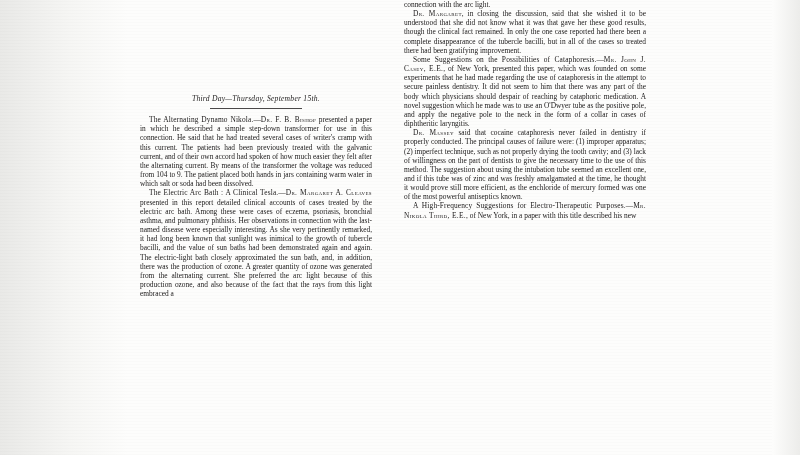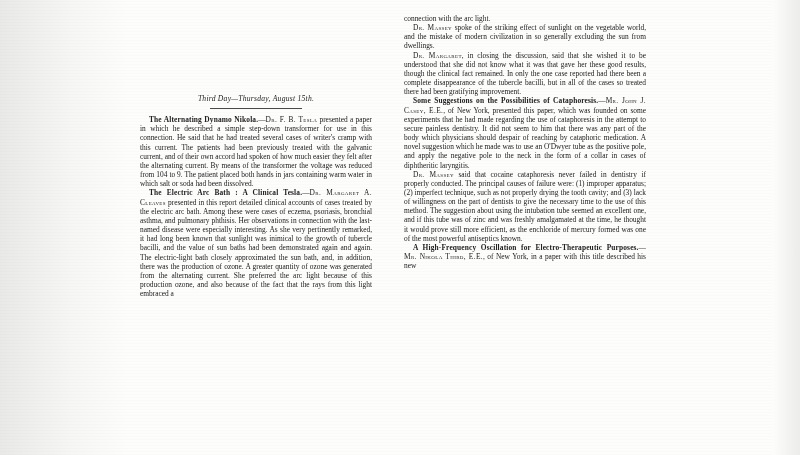--- a/index.html
+++ b/index.html
@@ -56,21 +56,21 @@
     color: #222020;
   }
   .col-left {
     left: 140px;
     width: 232px;
     padding-top: 94px;
   }
   .col-right {
     left: 404px;
     width: 242px;
-    padding-top: 14px;
+    padding-top: 0px;
   }
 
   .running-head {
     font-style: italic;
     text-align: center;
     font-size: 7.6px;
     letter-spacing: 0.25px;
     margin: 0 0 5px 0;
     color: #1f1d1d;
   }
@@ -85,21 +85,21 @@
     margin: 0;
     text-indent: 9px;
   }
   p.first {
     text-indent: 9px;
   }
   p.cont {
     text-indent: 0;
   }
   .bold-head {
-    font-weight: bold;
+    font-weight: normal;
     letter-spacing: 0.15px;
   }
   .speaker {
     font-variant: small-caps;
     letter-spacing: 0.35px;
   }
   .sep {
     display: inline;
   }
 
@@ -113,61 +113,57 @@
       repeating-linear-gradient(0deg, rgba(0,0,0,0.5) 0px, rgba(0,0,0,0) 1px, rgba(0,0,0,0) 3px);
   }
 </style>
 </head>
 <body>
 
 <div class="page">
   <div class="columns">
 
     <div class="col col-left">
-      <div class="running-head">Third Day—Thursday, August 15th.</div>
+      <div class="running-head">Third Day—Thursday, September 15th.</div>
       <div class="rule"></div>
 
       <p class="first">
-        <span class="bold-head">The Alternating Dynamo Nikola.</span><span class="sep">—</span><span class="speaker">Dr. F. B. Tesla</span>
+        <span class="bold-head">The Alternating Dynamo Nikola.</span><span class="sep">—</span><span class="speaker">Dr. F. B. Bishop</span>
         <span>presented a paper in which he described a simple step-down transformer for use in this connection. He said that he had treated several cases of writer's cramp with this current. The patients had been previously treated with the galvanic current, and of their own accord had spoken of how much easier they felt after the alternating current. By means of the transformer the voltage was reduced from 104 to 9. The patient placed both hands in jars containing warm water in which salt or soda had been dissolved.</span>
       </p>
 
       <p class="first">
         <span class="bold-head">The Electric Arc Bath : A Clinical Tesla.</span><span class="sep">—</span><span class="speaker">Dr. Margaret A. Cleaves</span>
         <span>presented in this report detailed clinical accounts of cases treated by the electric arc bath. Among these were cases of eczema, psoriasis, bronchial asthma, and pulmonary phthisis. Her observations in connection with the last-named disease were especially interesting. As she very pertinently remarked, it had long been known that sunlight was inimical to the growth of tubercle bacilli, and the value of sun baths had been demonstrated again and again. The electric-light bath closely approximated the sun bath, and, in addition, there was the production of ozone. A greater quantity of ozone was generated from the alternating current. She preferred the arc light because of this production ozone, and also because of the fact that the rays from this light embraced a</span>
       </p>
     </div>
 
     <div class="col col-right">
 
       <p class="cont">
         <span>connection with the arc light.</span>
       </p>
 
-      <p class="first">
-        <span class="speaker">Dr. Massey</span>
-        <span>spoke of the striking effect of sunlight on the vegetable world, and the mistake of modern civilization in so generally excluding the sun from dwellings.</span>
-      </p>
 
       <p class="first">
         <span class="speaker">Dr. Margaret</span><span class="sep">,</span>
         <span>in closing the discussion, said that she wished it to be understood that she did not know what it was that gave her these good results, though the clinical fact remained. In only the one case reported had there been a complete disappearance of the tubercle bacilli, but in all of the cases so treated there had been gratifying improvement.</span>
       </p>
 
       <p class="first">
         <span class="bold-head">Some Suggestions on the Possibilities of Cataphoresis.</span><span class="sep">—</span><span class="speaker">Mr. John J. Casey, E.E.</span><span class="sep">,</span>
         <span>of New York, presented this paper, which was founded on some experiments that he had made regarding the use of cataphoresis in the attempt to secure painless dentistry. It did not seem to him that there was any part of the body which physicians should despair of reaching by cataphoric medication. A novel suggestion which he made was to use an O'Dwyer tube as the positive pole, and apply the negative pole to the neck in the form of a collar in cases of diphtheritic laryngitis.</span>
       </p>
 
       <p class="first">
         <span class="speaker">Dr. Massey</span>
         <span>said that cocaine cataphoresis never failed in dentistry if properly conducted. The principal causes of failure were: (1) improper apparatus; (2) imperfect technique, such as not properly drying the tooth cavity; and (3) lack of willingness on the part of dentists to give the necessary time to the use of this method. The suggestion about using the intubation tube seemed an excellent one, and if this tube was of zinc and was freshly amalgamated at the time, he thought it would prove still more efficient, as the enchloride of mercury formed was one of the most powerful antiseptics known.</span>
       </p>
 
       <p class="first">
-        <span class="bold-head">A High-Frequency Oscillation for Electro-Therapeutic Purposes.</span><span class="sep">—</span><span class="speaker">Mr. Nikola Third, E.E.</span><span class="sep">,</span>
+        <span class="bold-head">A High-Frequency Suggestions for Electro-Therapeutic Purposes.</span><span class="sep">—</span><span class="speaker">Mr. Nikola Third, E.E.</span><span class="sep">,</span>
         <span>of New York, in a paper with this title described his new</span>
       </p>
 
     </div>
   </div>
   <div class="grain"></div>
 </div>
 
 </body></html>

